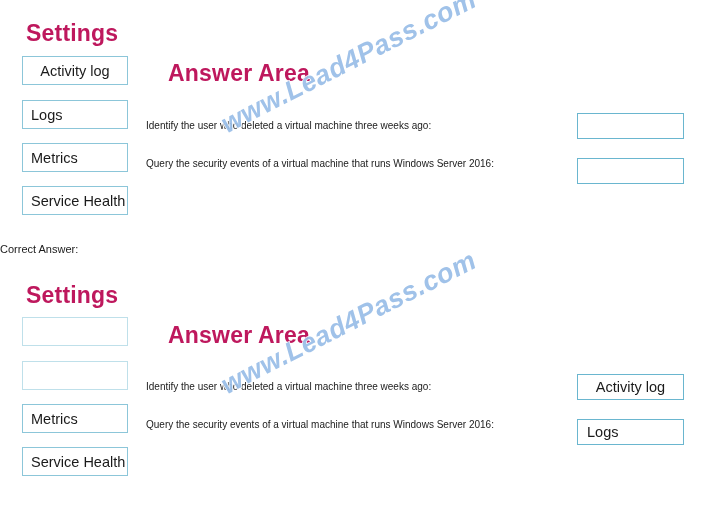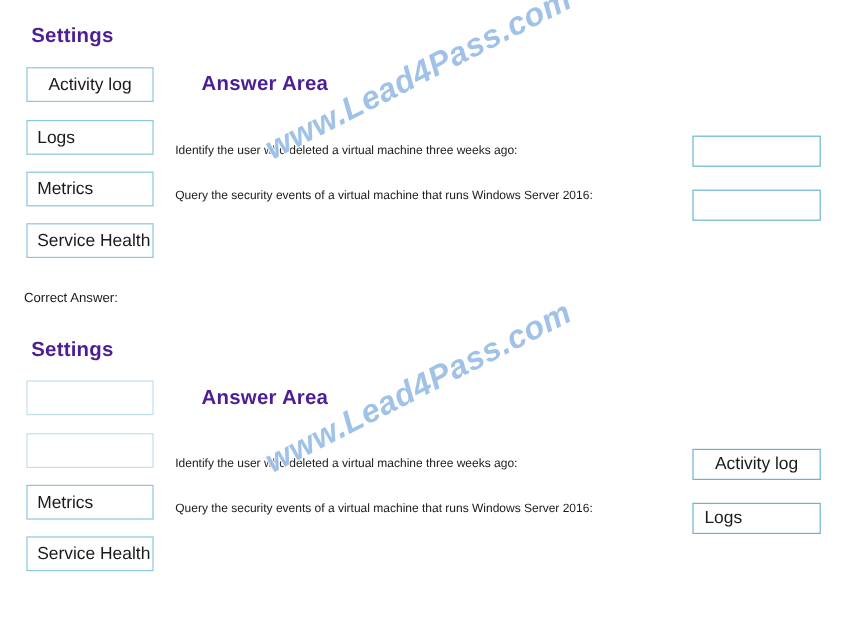--- a/index.html
+++ b/index.html
@@ -20,23 +20,23 @@
     position: absolute;
     left: 0;
     top: 0;
     width: 711px;
   }
 
   
   .col-header {
     position: absolute;
     font-weight: bold;
-    font-size: 17px;
+    font-size: 23px;
     letter-spacing: 0.2px;
-    color: #4c1d95;
+    color: #be185d;
     white-space: nowrap;
   }
   .header-settings { left: 26px; }
   .header-answer   { left: 168px; margin-top: 40px; }
 
   
   .opt-box {
     position: absolute;
     left: 22px;
     width: 106px;
@@ -78,21 +78,21 @@
     padding-left: 9px;
     font-size: 14.5px;
     color: #1a1a1a;
     white-space: nowrap;
   }
   .ans-box.centered { justify-content: center; padding-left: 0; }
 
   
   .correct-answer-label {
     position: absolute;
-    left: 20px;
+    left: 0;
     top: 243px;
     font-size: 11px;
     color: #1a1a1a;
     white-space: nowrap;
   }
 
   
   .watermark {
     position: absolute;
     font-size: 27px;

